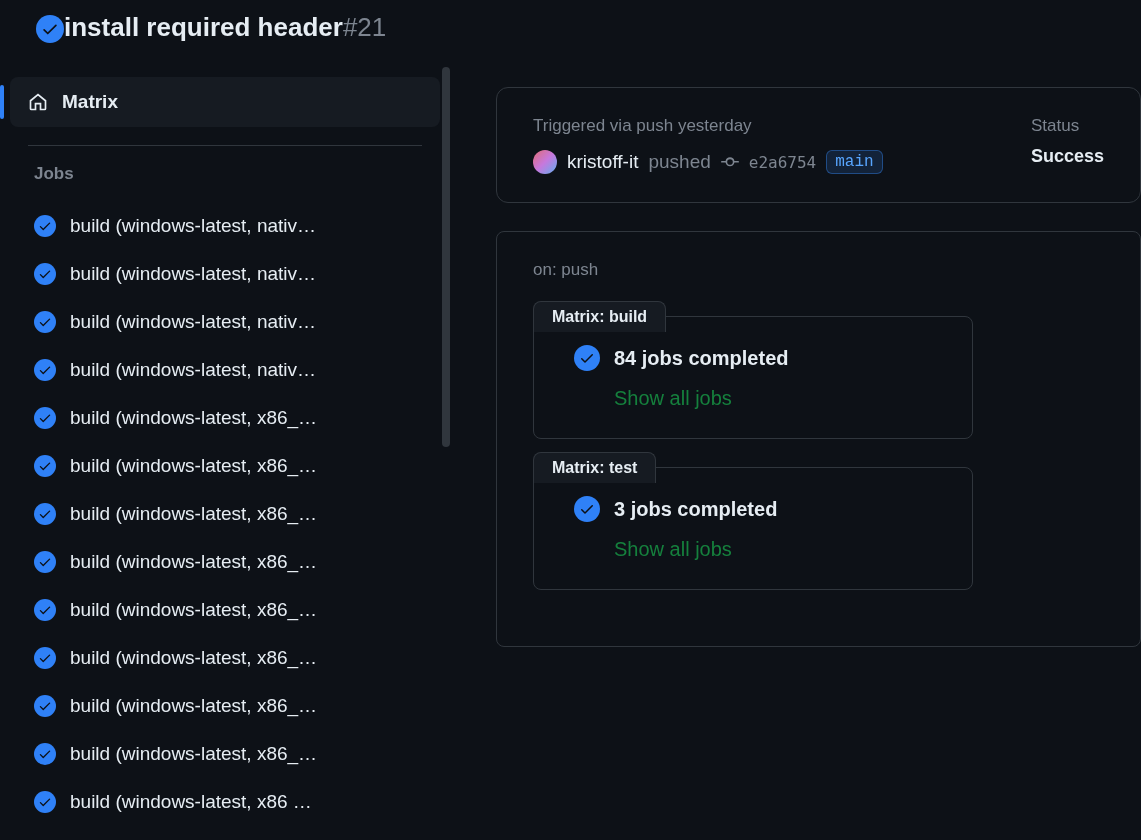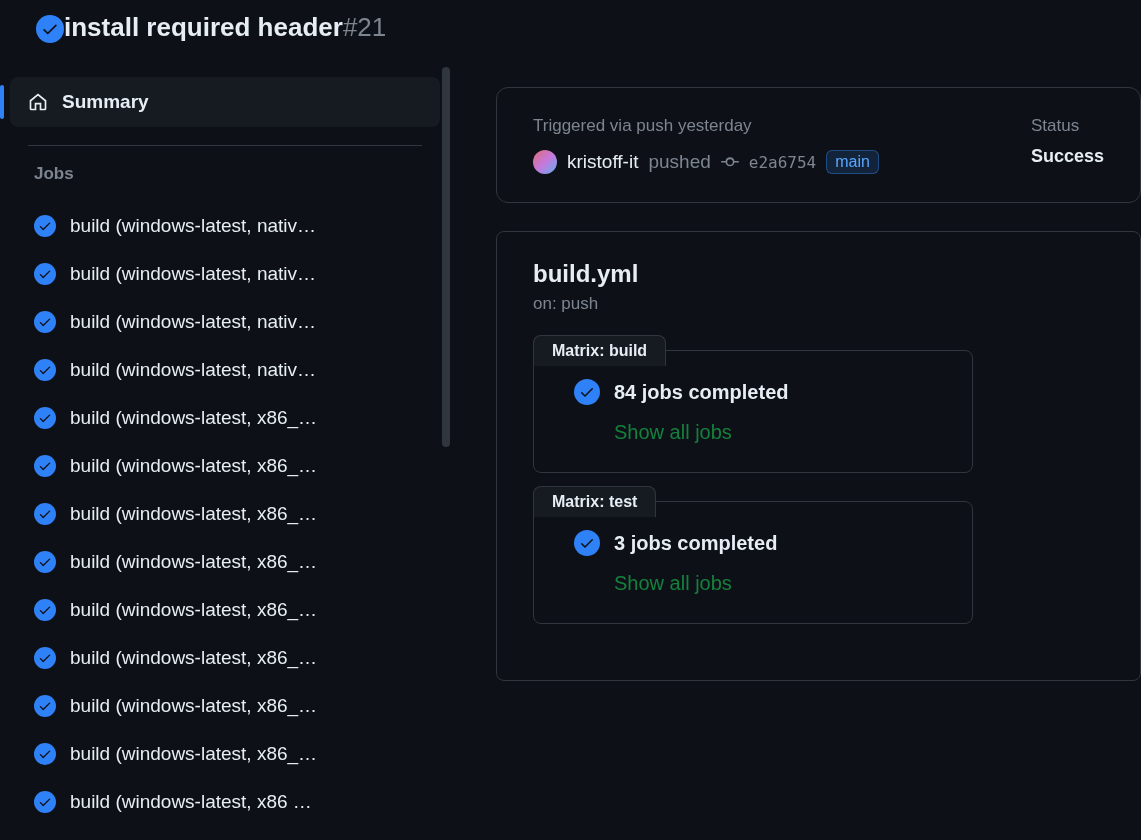--- a/index.html
+++ b/index.html
@@ -165,21 +165,21 @@
 }
 .author { color: #e6edf3; font-weight: 500; }
 .pushed { color: #7d8590; }
 .commit-icon { width: 18px; height: 18px; color: #7d8590; }
 .sha {
   font-family: ui-monospace, SFMono-Regular, monospace;
   font-size: 16px;
   color: #7d8590;
 }
 .branch {
-  font-family: Liberation Sans, sans-serif;
+  font-family: Liberation Mono, monospace;
   font-size: 16px;
   color: #58a6ff;
   background: rgba(56,139,253,0.15);
   border: 1px solid rgba(56,139,253,0.4);
   border-radius: 6px;
   padding: 2px 8px;
 }
 .status-label { font-size: 17px; color: #7d8590; margin-bottom: 10px; }
 .status-value { font-size: 18px; font-weight: 600; }
 .workflow-card {
@@ -230,21 +230,21 @@
   <span class="header-title">install required header</span>
   <span class="header-number">#21</span>
 </div>
 
 <div class="main">
   <div class="sidebar">
     <div class="summary-item">
       <svg class="home-icon" viewBox="0 0 24 24">
           <path d="M3 10.5L12 3l9 7.5V20a1 1 0 01-1 1h-5v-7h-6v7H4a1 1 0 01-1-1v-9.5z"></path>
         </svg>
-      <span class="summary-label">Summary</span>
+      <span class="summary-label">Matrix</span>
     </div>
     <hr class="divider">
     <div class="jobs-heading">Jobs</div>
     <div id="jobs-list">
         <div class="job-item">
           <div class="check-circle-sm">
             <svg viewBox="0 0 16 16">
               <path fill="#0d1117" d="M13.78 4.22a.75.75 0 010 1.06l-7.25 7.25a.75.75 0 01-1.06 0L2.22 9.28a.75.75 0 011.06-1.06L6 10.94l6.72-6.72a.75.75 0 011.06 0z"></path>
             </svg>
           </div>
@@ -364,21 +364,20 @@
           <span class="branch">main</span>
         </div>
       </div>
       <div class="info-right">
         <div class="status-label">Status</div>
         <div class="status-value">Success</div>
       </div>
     </div>
 
     <div class="workflow-card">
-      <div class="wf-name">build.yml</div>
       <div class="wf-on">on: push</div>
       <div id="matrices">
           <div class="matrix-box">
             <div class="matrix-tab">Matrix: build</div>
             <div class="matrix-row">
               <div class="check-circle-md">
                 <svg viewBox="0 0 16 16">
                   <path fill="#0d1117" d="M13.78 4.22a.75.75 0 010 1.06l-7.25 7.25a.75.75 0 01-1.06 0L2.22 9.28a.75.75 0 011.06-1.06L6 10.94l6.72-6.72a.75.75 0 011.06 0z"></path>
                 </svg>
               </div>

